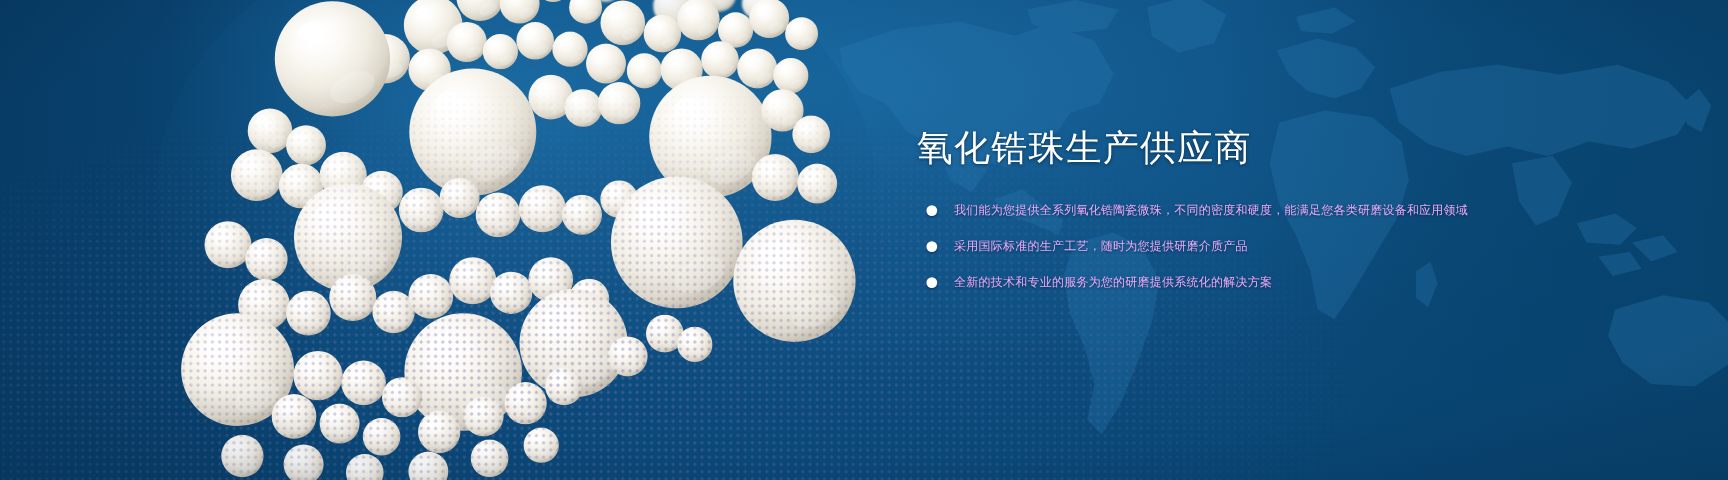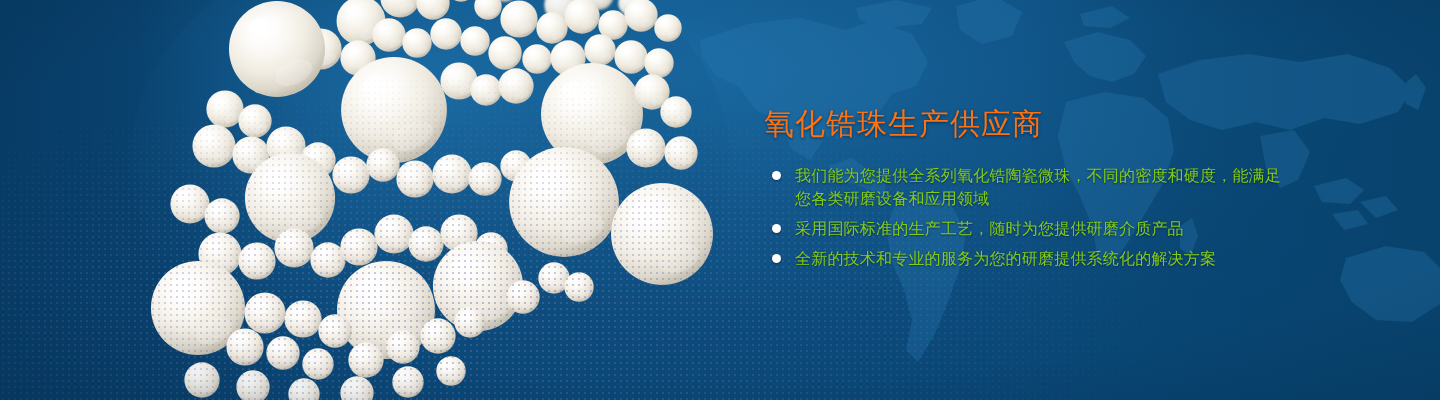--- a/index.html
+++ b/index.html
@@ -81,39 +81,39 @@
   .beads-photo svg { display: block; width: 100%; height: 100%; overflow: visible; }
 
   
   .copy {
     position: absolute;
     left: 764px;
     top: 104px;
     width: 520px;
   }
   .headline {
-    color: #f97316;
+    color: #ffffff;
     font-size: 30px;
     line-height: 40px;
     font-weight: 400;
     letter-spacing: 1px;
     margin: 0 0 20px 0;
     text-shadow: 0 1px 3px rgba(0,20,45,0.65);
     white-space: nowrap;
   }
   .bullets {
     list-style: none;
     margin: 0;
     padding: 0;
   }
   .bullet {
     position: relative;
     padding-left: 31px;
-    color: #84cc16;
-    font-size: 16px;
+    color: #f0abfc;
+    font-size: 10px;
     line-height: 23px;
     margin-bottom: 7px;
     letter-spacing: 0.2px;
     text-shadow: 0 1px 2px rgba(0,18,40,0.55);
   }
   .bullet:last-child { margin-bottom: 0; }
   .bullet .dot {
     position: absolute;
     left: 8px;
     top: 7px;

